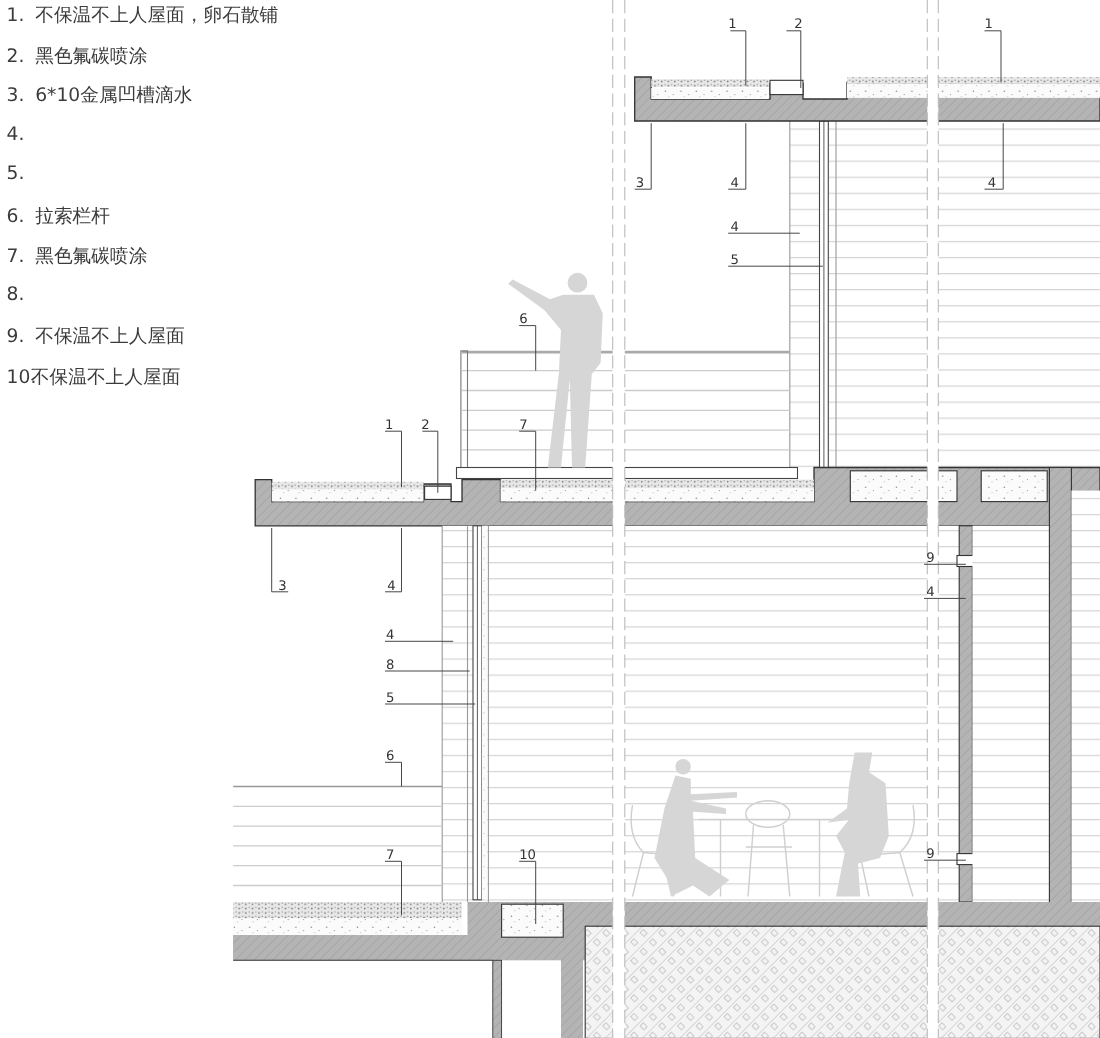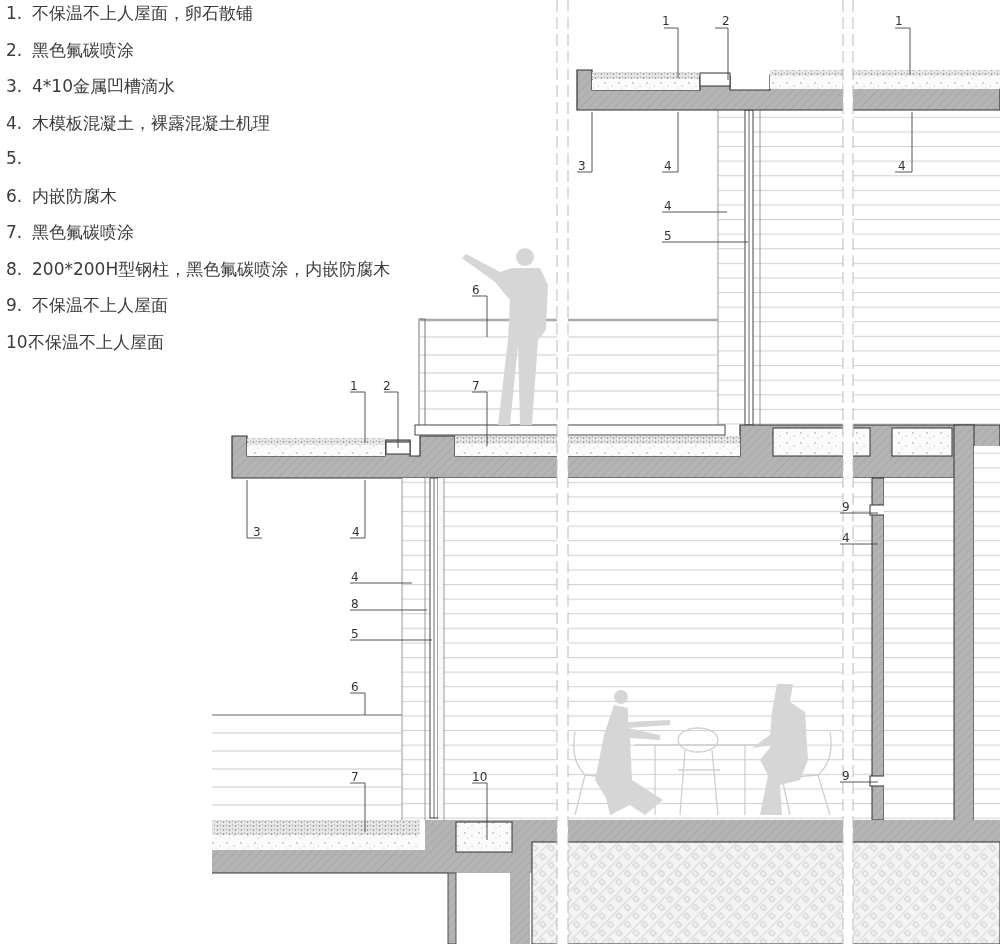--- a/index.html
+++ b/index.html
@@ -18,40 +18,38 @@
   <div class="leg-item">
       <span class="leg-num">1.</span>
       <span>不保温不上人屋面，卵石散铺</span>
     </div>
   <div class="leg-item">
       <span class="leg-num">2.</span>
       <span>黑色氟碳喷涂</span>
     </div>
   <div class="leg-item">
       <span class="leg-num">3.</span>
-      <span>4*10金属凹槽滴水</span>
+      <span>6*10金属凹槽滴水</span>
     </div>
   <div class="leg-item">
       <span class="leg-num">4.</span>
-      <span>木模板混凝土，裸露混凝土机理</span>
     </div>
   <div class="leg-item">
       <span class="leg-num">5.</span>
     </div>
   <div class="leg-item">
       <span class="leg-num">6.</span>
-      <span>内嵌防腐木</span>
+      <span>拉索栏杆</span>
     </div>
   <div class="leg-item">
       <span class="leg-num">7.</span>
       <span>黑色氟碳喷涂</span>
     </div>
   <div class="leg-item">
       <span class="leg-num">8.</span>
-      <span>200*200H型钢柱，黑色氟碳喷涂，内嵌防腐木</span>
     </div>
   <div class="leg-item">
       <span class="leg-num">9.</span>
       <span>不保温不上人屋面</span>
     </div>
   <div class="leg-item ten">
       <span class="leg-num">10.</span>
       <span>不保温不上人屋面</span>
     </div>
 </div>

